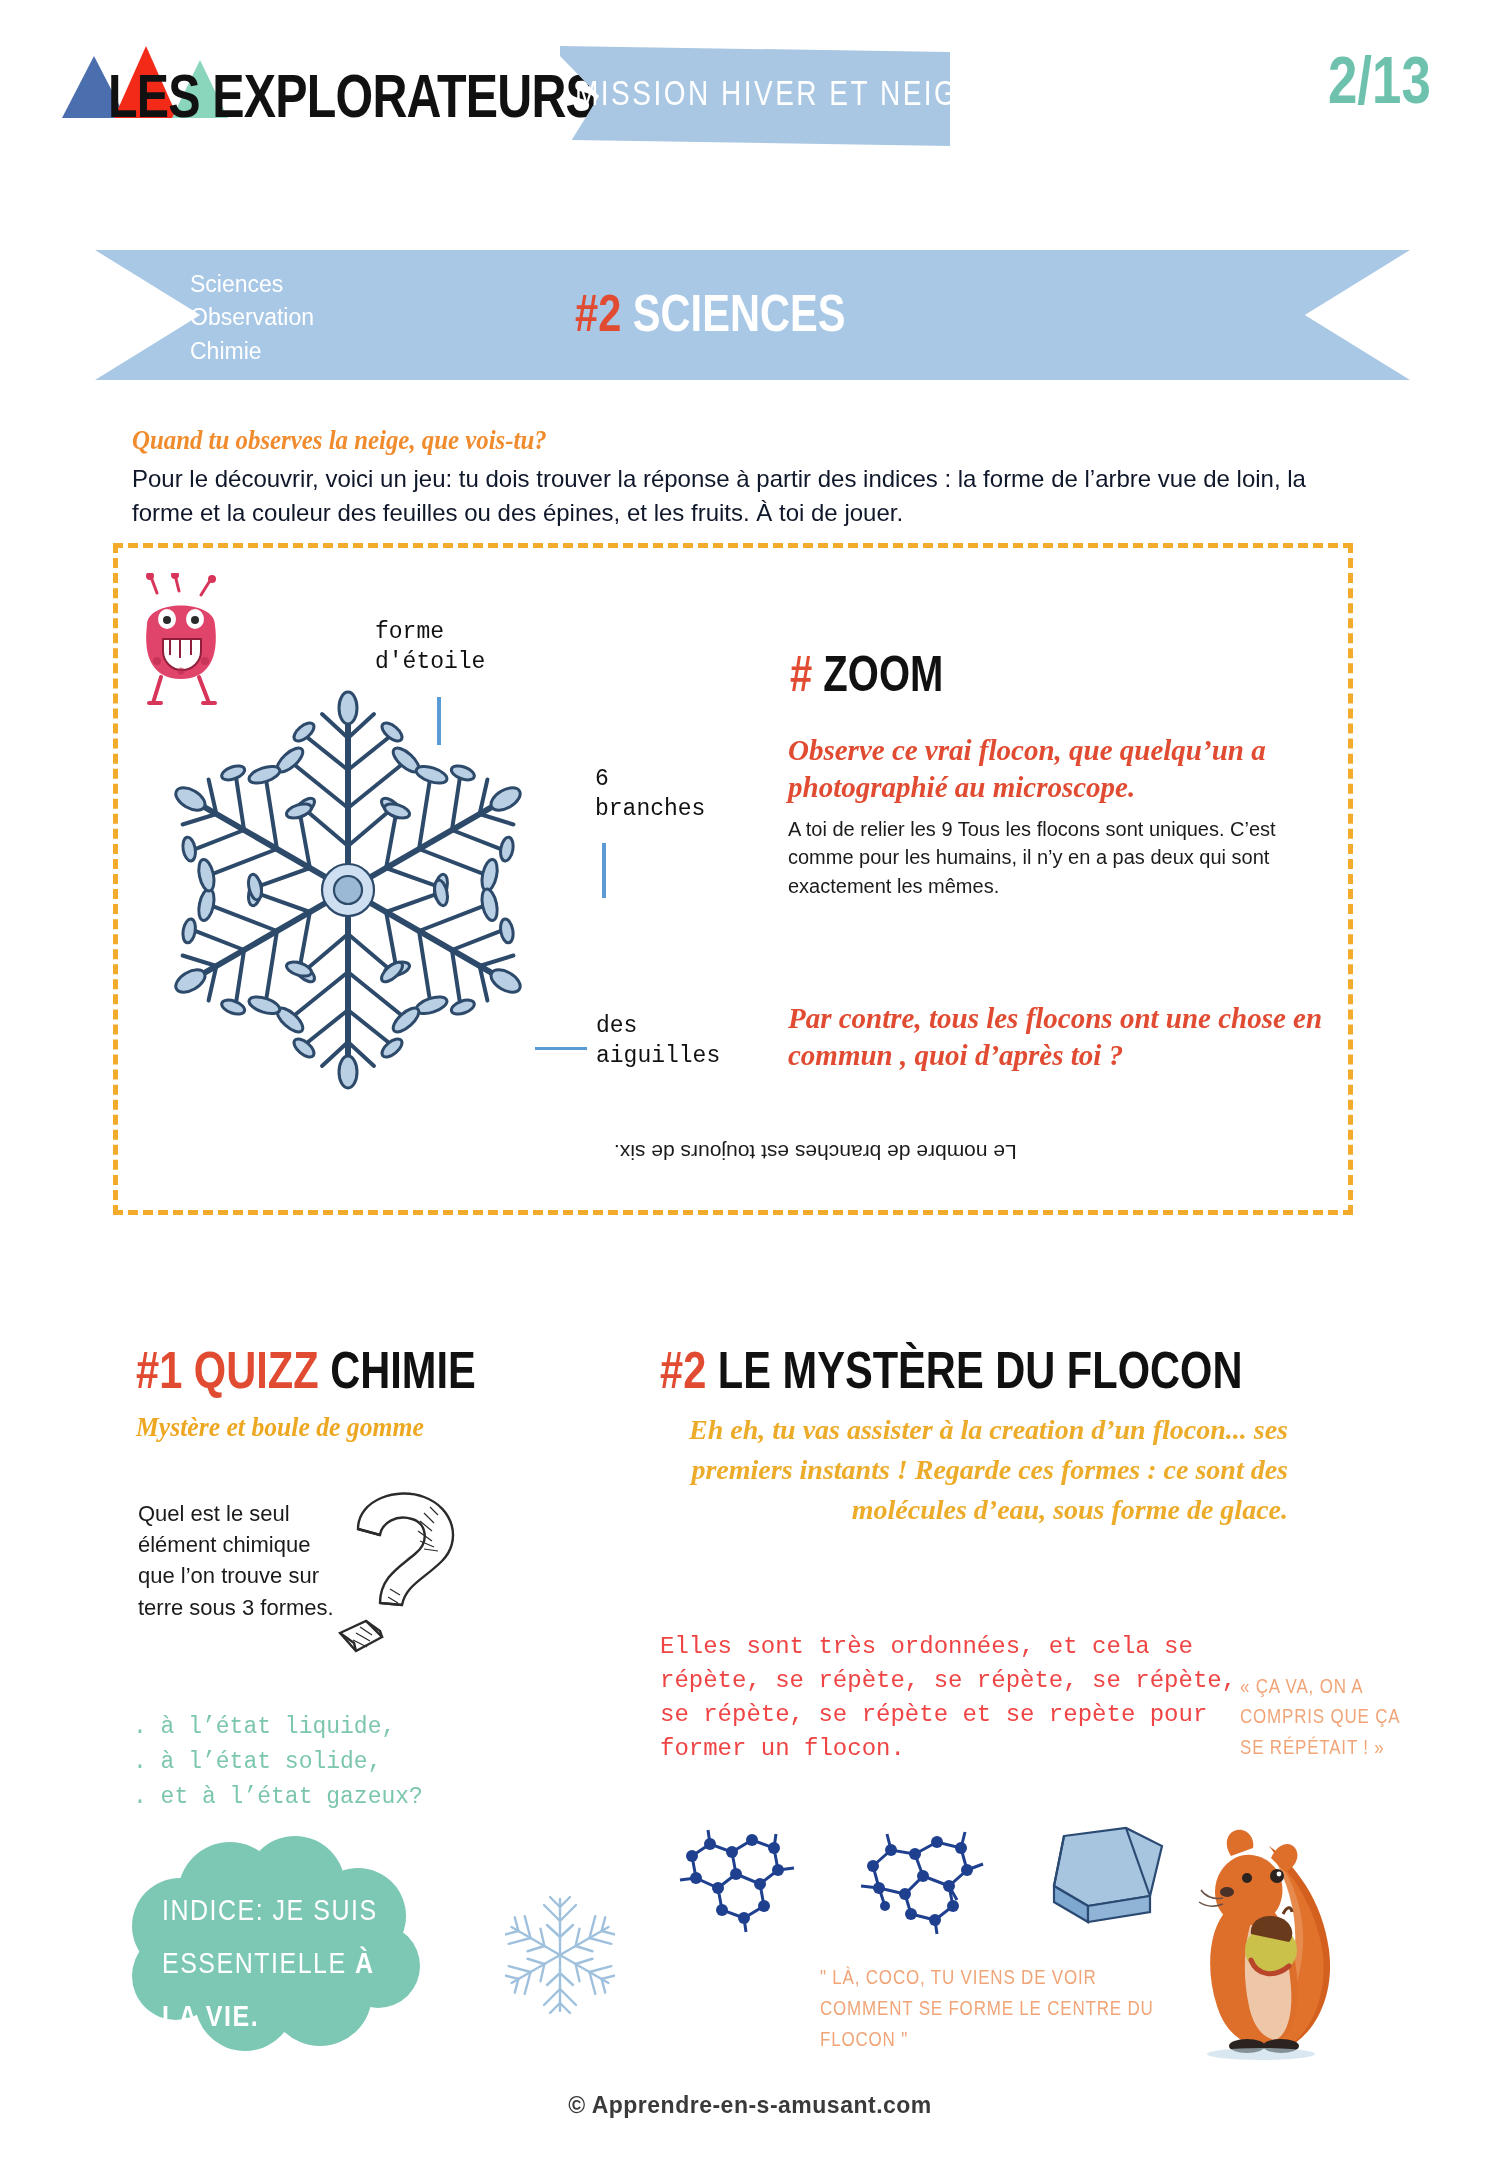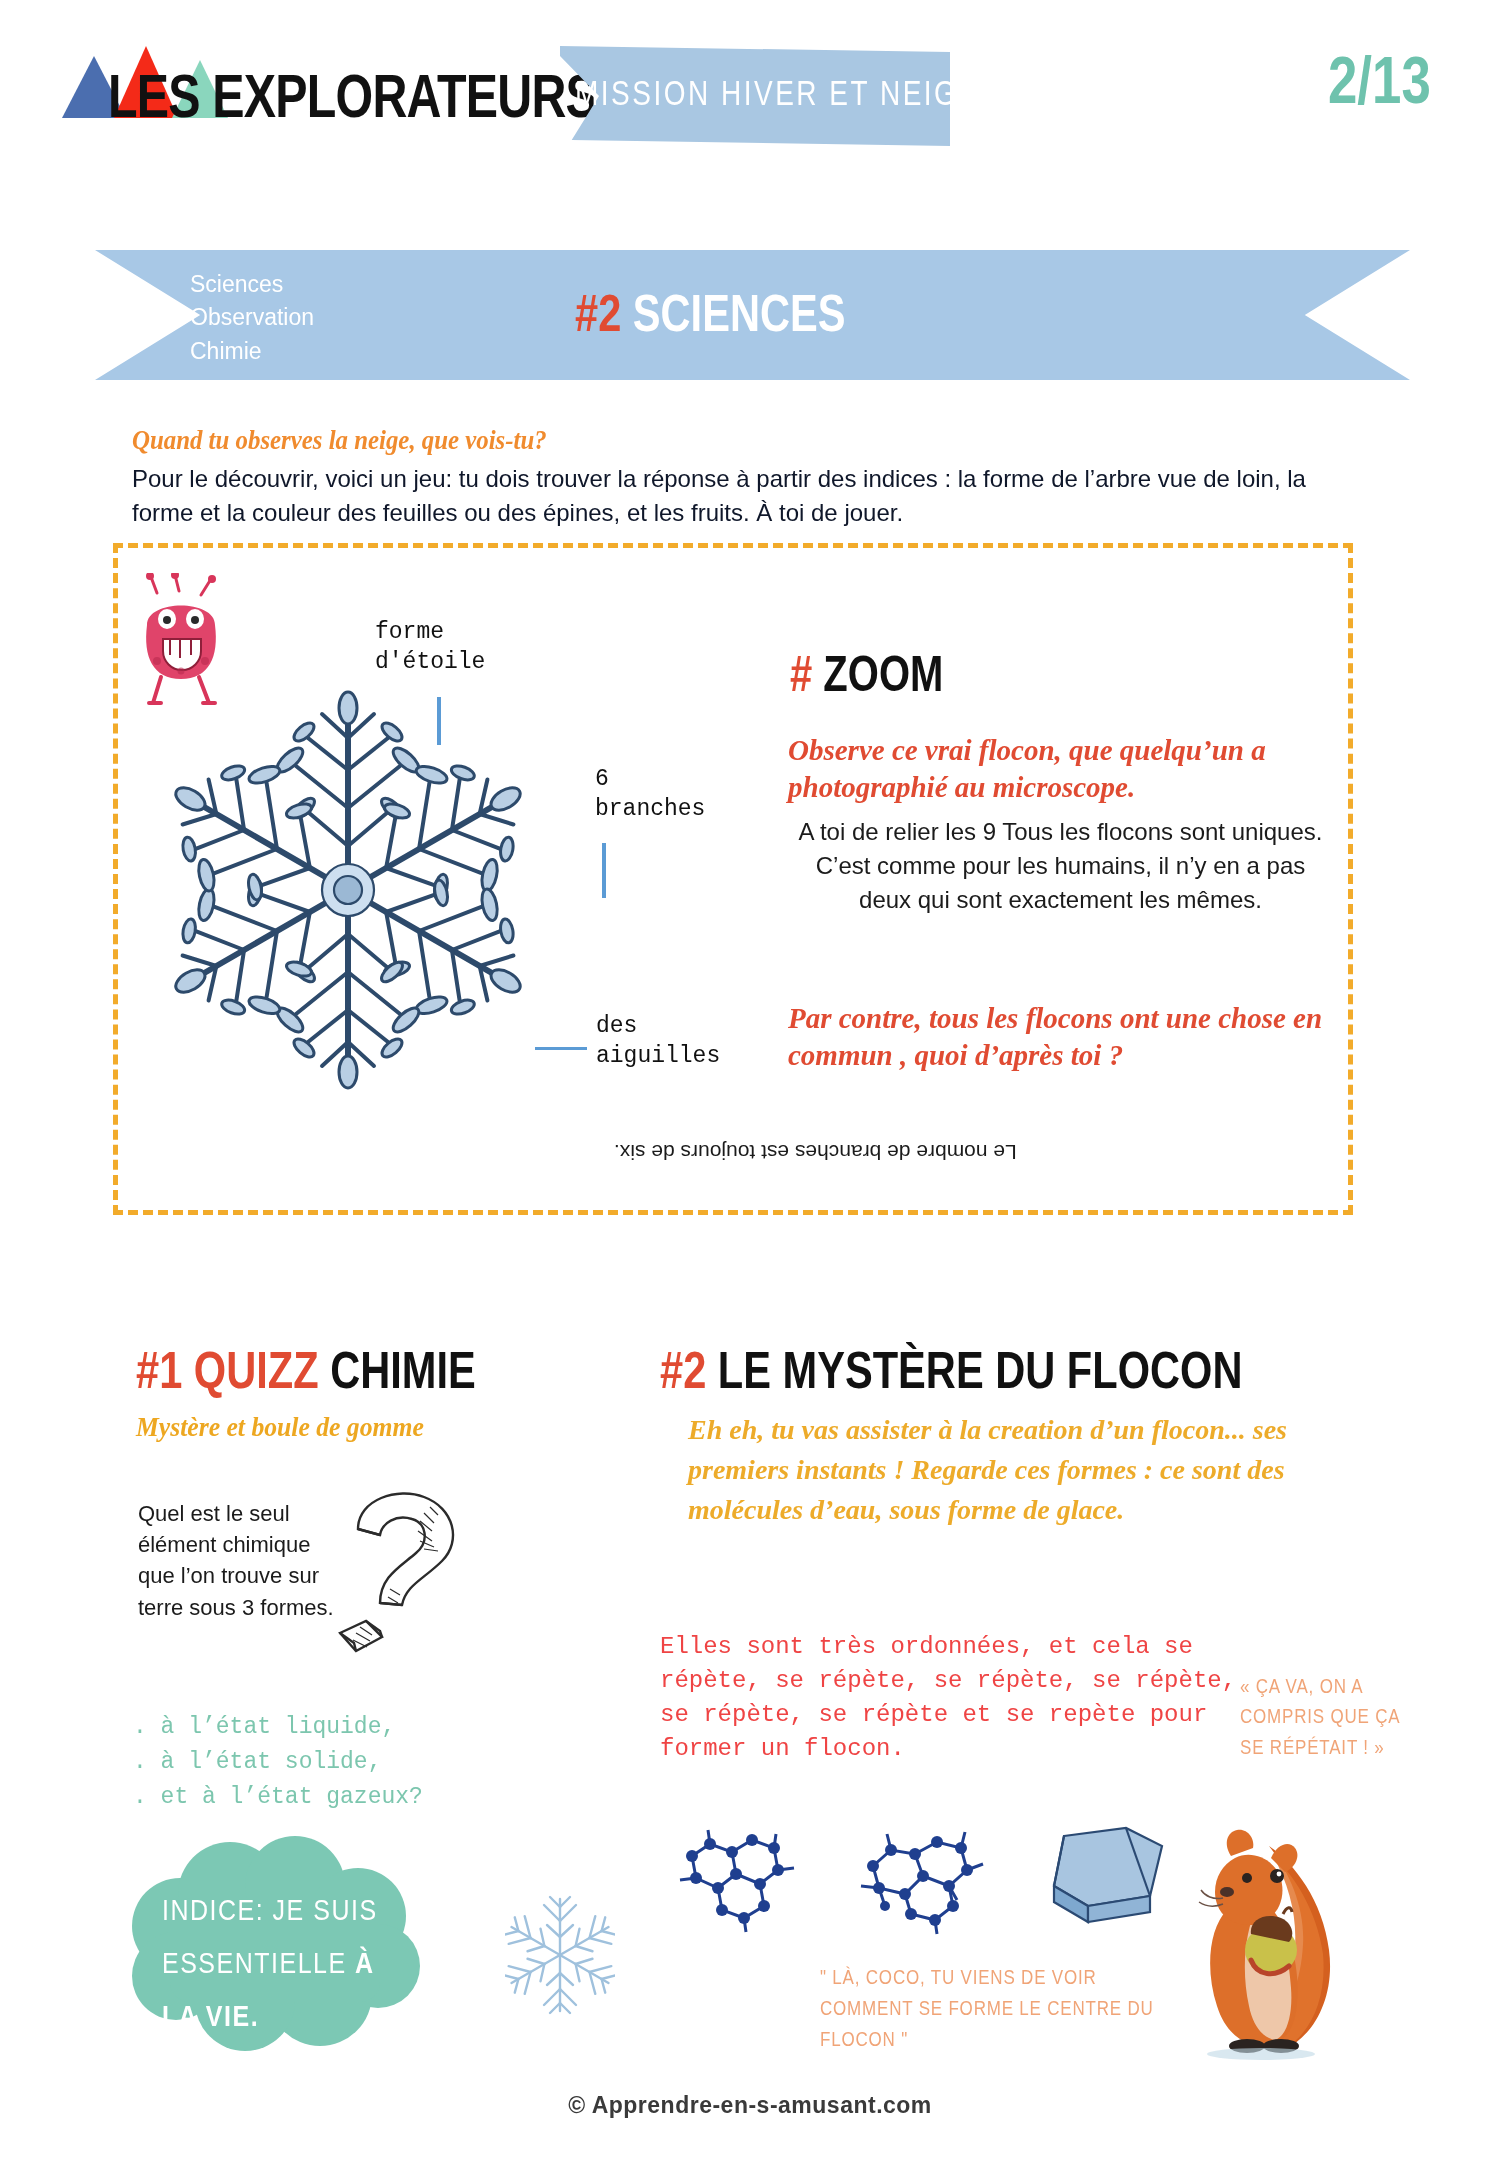--- a/index.html
+++ b/index.html
@@ -108,21 +108,21 @@
   }
   .zoom-h .hash{color:#e04b32;}
   .zoom-h .w{color:#111;}
   .zoom-red1{
     position:absolute;left:788px;top:732px;width:560px;
     color:#e04b32;font-family:"Liberation Serif",serif;
     font-style:italic;font-weight:bold;font-size:29px;line-height:1.28;
   }
   .zoom-body{
     position:absolute;left:788px;top:815px;width:545px;
-    color:#1b1b1b;font-size:24px;line-height:1.42;text-align:center;
+    color:#1b1b1b;font-size:20px;line-height:1.42;
   }
   .zoom-red2{
     position:absolute;left:788px;top:1000px;width:580px;
     color:#e04b32;font-family:"Liberation Serif",serif;
     font-style:italic;font-weight:bold;font-size:29px;line-height:1.28;
   }
   .upside{
     position:absolute;left:614px;top:1140px;width:720px;
     text-align:right;color:#1b1b1b;font-size:21px;
     transform:rotate(180deg);
@@ -165,23 +165,23 @@
   
   .m-head{
     position:absolute;left:660px;top:1340px;
     font-family:"Liberation Sans Narrow","Liberation Sans",sans-serif;
     font-weight:bold;font-size:52px;
     transform:scaleX(0.80);transform-origin:left top;white-space:nowrap;
   }
   .m-head .r{color:#e04b32;}
   .m-head .k{color:#111;}
   .m-sub{
-    position:absolute;left:688px;top:1410px;width:660px;
+    position:absolute;left:628px;top:1410px;width:660px;
     color:#edab2a;font-family:"Liberation Serif",serif;
-    font-style:italic;font-weight:bold;font-size:28px;line-height:1.42;
+    font-style:italic;font-weight:bold;font-size:28px;line-height:1.42;text-align:right;
   }
   .m-green{
     position:absolute;left:660px;top:1630px;width:600px;
     color:#ef4444;font-family:"Liberation Mono","DejaVu Sans Mono",monospace;
     font-size:24px;line-height:1.42;
   }
   .sq-bubble{
     position:absolute;left:1240px;top:1672px;width:170px;
     color:#f0a477;font-family:"Liberation Sans Narrow","Liberation Sans",sans-serif;
     font-size:17px;letter-spacing:0.8px;line-height:1.55;

